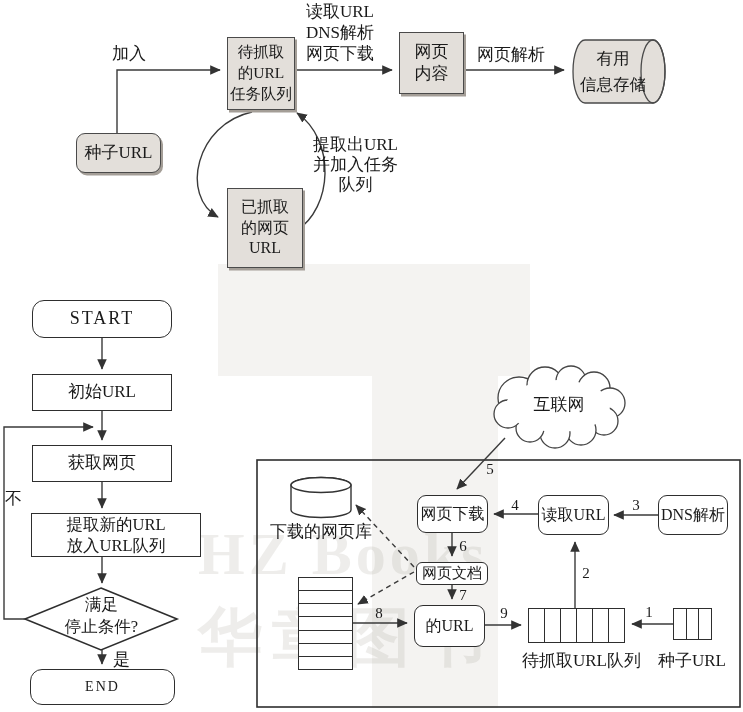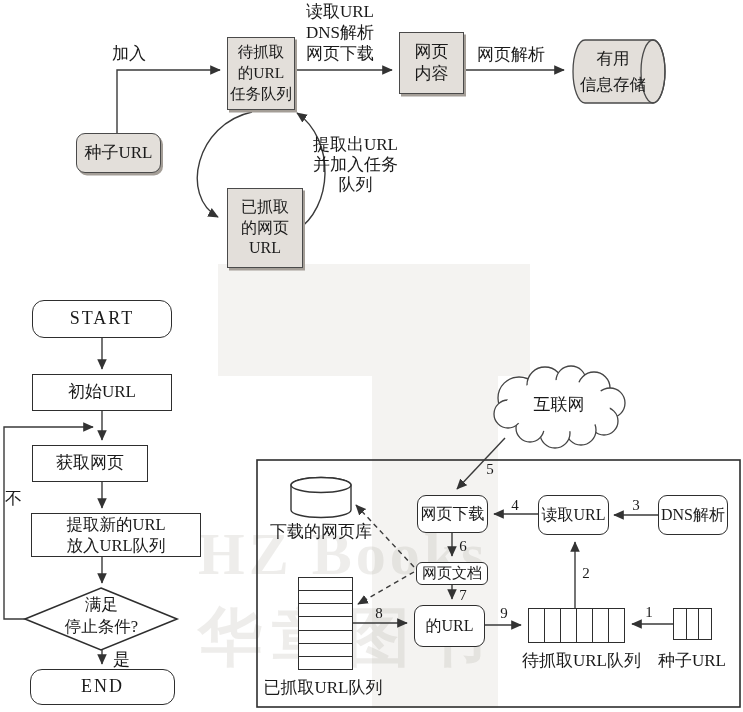--- a/index.html
+++ b/index.html
@@ -117,28 +117,28 @@
 信息存储</div>
   <div class="node gray" style="left:227px;top:188px;width:76px;height:80px;font-size:16px">已抓取
 的网页
 URL</div>
   <div class="lbl" style="left:313px;top:135px;font-size:17px;line-height:20px;text-align:center">提取出URL
 并加入任务
 队列</div>
 
   <div class="node white rounded-lg" style="left:32px;top:300px;width:140px;height:38px;font-size:18px;letter-spacing:2px">START</div>
   <div class="node white" style="left:32px;top:374px;width:140px;height:37px;font-size:17px">初始URL</div>
-  <div class="node white" style="left:32px;top:445px;width:116px;height:37px;font-size:17px">获取网页</div>
+  <div class="node white" style="left:32px;top:445px;width:140px;height:37px;font-size:17px">获取网页</div>
   <div class="node white" style="left:31px;top:513px;width:170px;height:44px;font-size:16.5px">提取新的URL
 放入URL队列</div>
   <div class="lbl" style="left:40px;top:594px;width:123px;font-size:16.5px;text-align:center;line-height:1.35">满足
 停止条件?</div>
   <div class="lbl" style="left:113px;top:649px;width:24px;font-size:17px">是</div>
   <div class="lbl" style="left:5px;top:488px;width:24px;font-size:17px">不</div>
-  <div class="node white rounded-lg" style="left:30px;top:669px;width:145px;height:36px;font-size:18px;letter-spacing:2px">END</div>
+  <div class="node white rounded-lg" style="left:30px;top:669px;width:145px;height:36px;font-size:14px;letter-spacing:2px">END</div>
 
   <div class="lbl" style="left:518px;top:394px;width:82px;font-size:17px;text-align:center">互联网</div>
   <div class="node white rounded thin" style="left:417px;top:495px;width:71px;height:38px;font-size:16px">网页下载</div>
   <div class="node white rounded thin" style="left:538px;top:495px;width:71px;height:40px;font-size:16px">读取URL</div>
   <div class="node white rounded thin" style="left:658px;top:495px;width:70px;height:40px;font-size:16px">DNS解析</div>
   <div class="node white thin" style="left:416px;top:562px;width:72px;height:23px;font-size:15px">网页文档</div>
   <div class="node white rounded thin" style="left:414px;top:605px;width:71px;height:42px;font-size:16px">的URL</div>
 
   <div class="queue stack" style="left:298px;top:577px;width:55px;height:93px">
     <div></div>
@@ -157,21 +157,20 @@
     <div></div>
       <div></div>
   </div>
   <div class="queue" style="left:673px;top:608px;width:39px;height:32px">
     <div></div>
       <div></div>
     <div></div>
   </div>
 
   <div class="lbl" style="left:262px;top:521px;width:118px;font-size:17px;text-align:center">下载的网页库</div>
-  <div class="lbl" style="left:257px;top:677px;width:132px;font-size:17px;text-align:center">已抓取URL队列</div>
   <div class="lbl" style="left:511px;top:650px;width:130px;font-size:17px;text-align:right">待抓取URL队列</div>
   <div class="lbl" style="left:653px;top:650px;width:78px;font-size:17px;text-align:center">种子URL</div>
 
   <div class="num" style="left:641px;top:604px">1</div>
   <div class="num" style="left:578px;top:565px">2</div>
   <div class="num" style="left:628px;top:497px">3</div>
   <div class="num" style="left:507px;top:497px">4</div>
   <div class="num" style="left:482px;top:461px">5</div>
   <div class="num" style="left:455px;top:538px">6</div>
   <div class="num" style="left:455px;top:587px">7</div>

